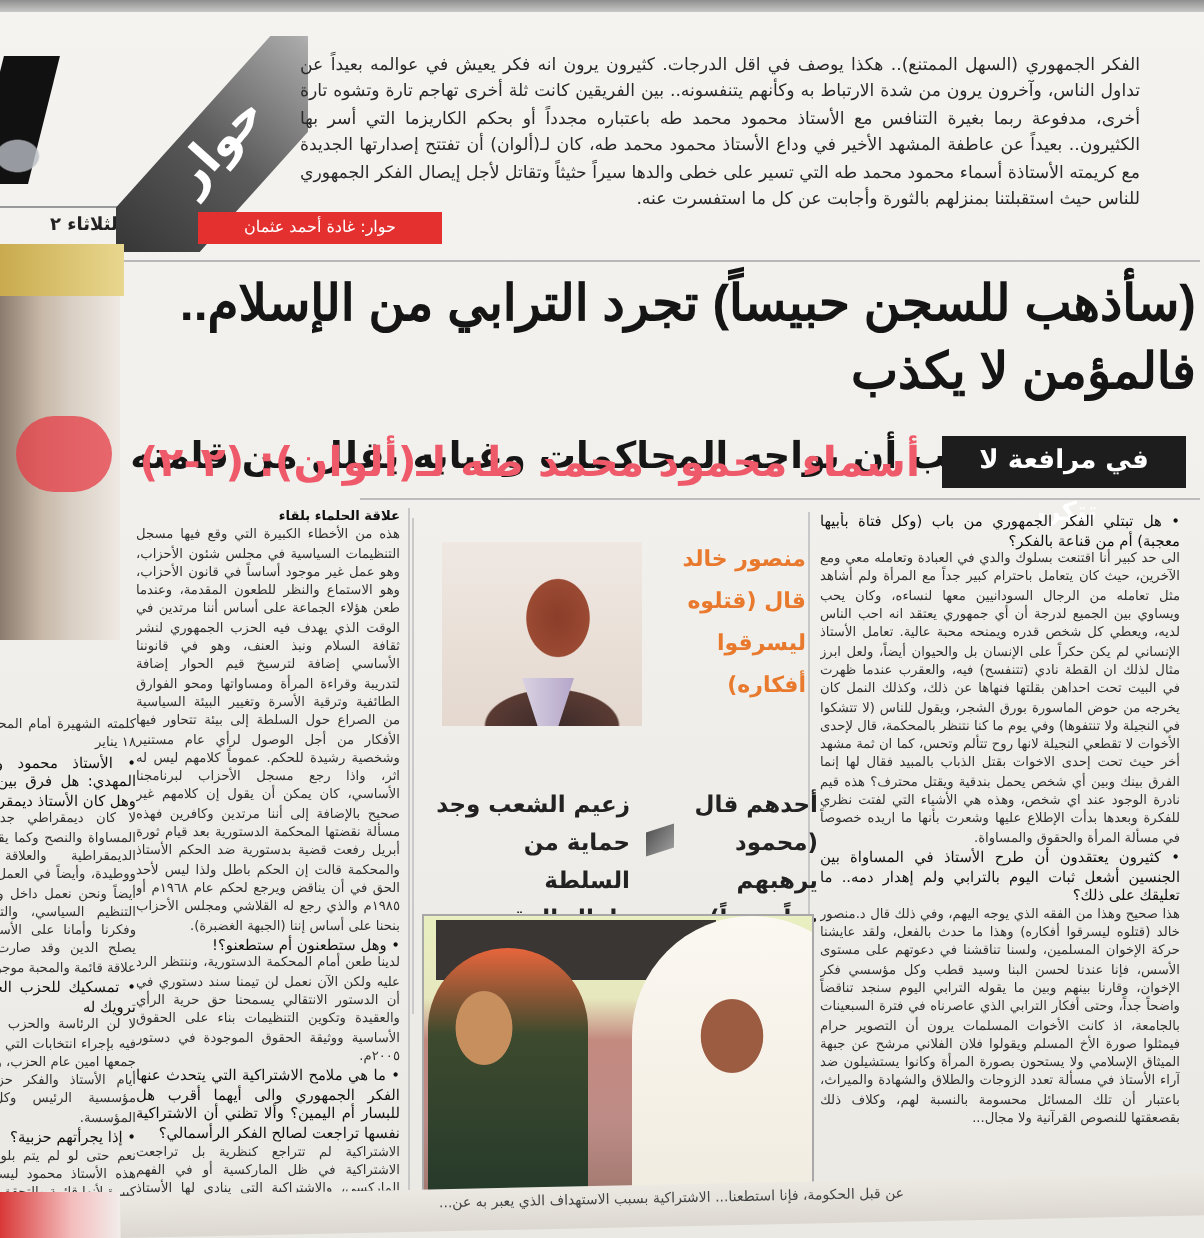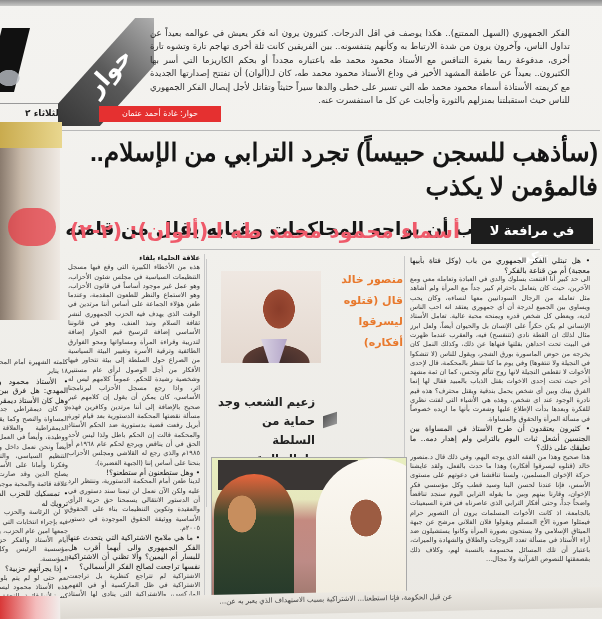--- a/index.html
+++ b/index.html
@@ -237,20 +237,25 @@
       <div>منصور خالد</div>
       <div>قال (قتلوه</div>
       <div>ليسرقوا أفكاره)</div>
     </div>
     <div class="pull-quote-left">
       <div>زعيم الشعب وجد</div>
       <div>حماية من السلطة</div>
       <div>طوال الوقت</div>
     </div>
     <div class="quote-mark"></div>
+    <div class="pull-quote-right">
+      <div>أحدهم قال</div>
+      <div>(محمود يرهبهم</div>
+      <div>حياً وميتاً)</div>
+    </div>
   </div>
 
   <div class="photo2" title="two-women-seated-on-sofa">
     <div class="frame"></div>
     <div class="woman1"></div>
     <div class="woman2"></div>
   </div>
 
   <div class="vrule" style="left:204px;top:254px;height:345px;"></div>
 

